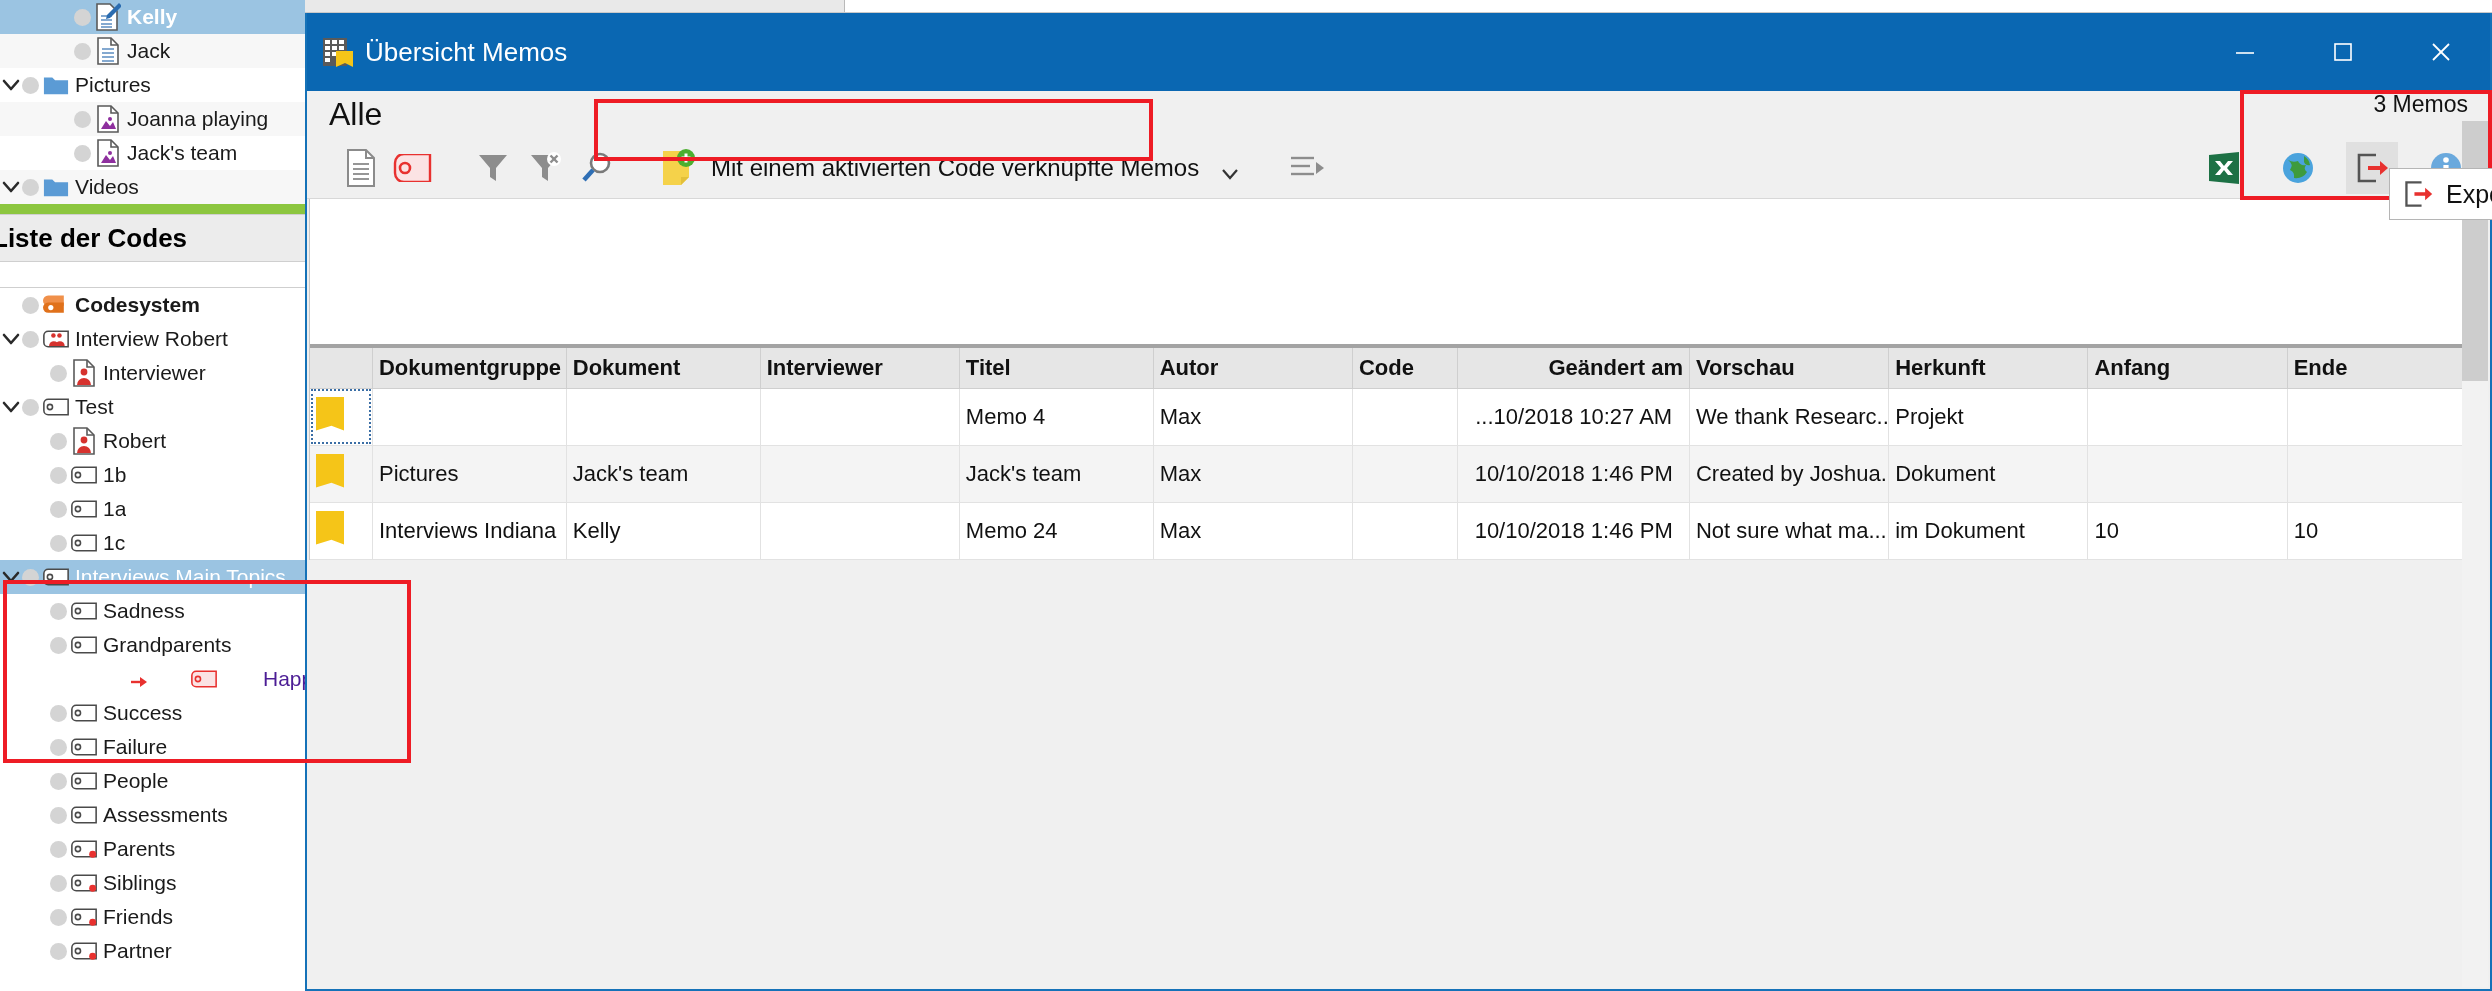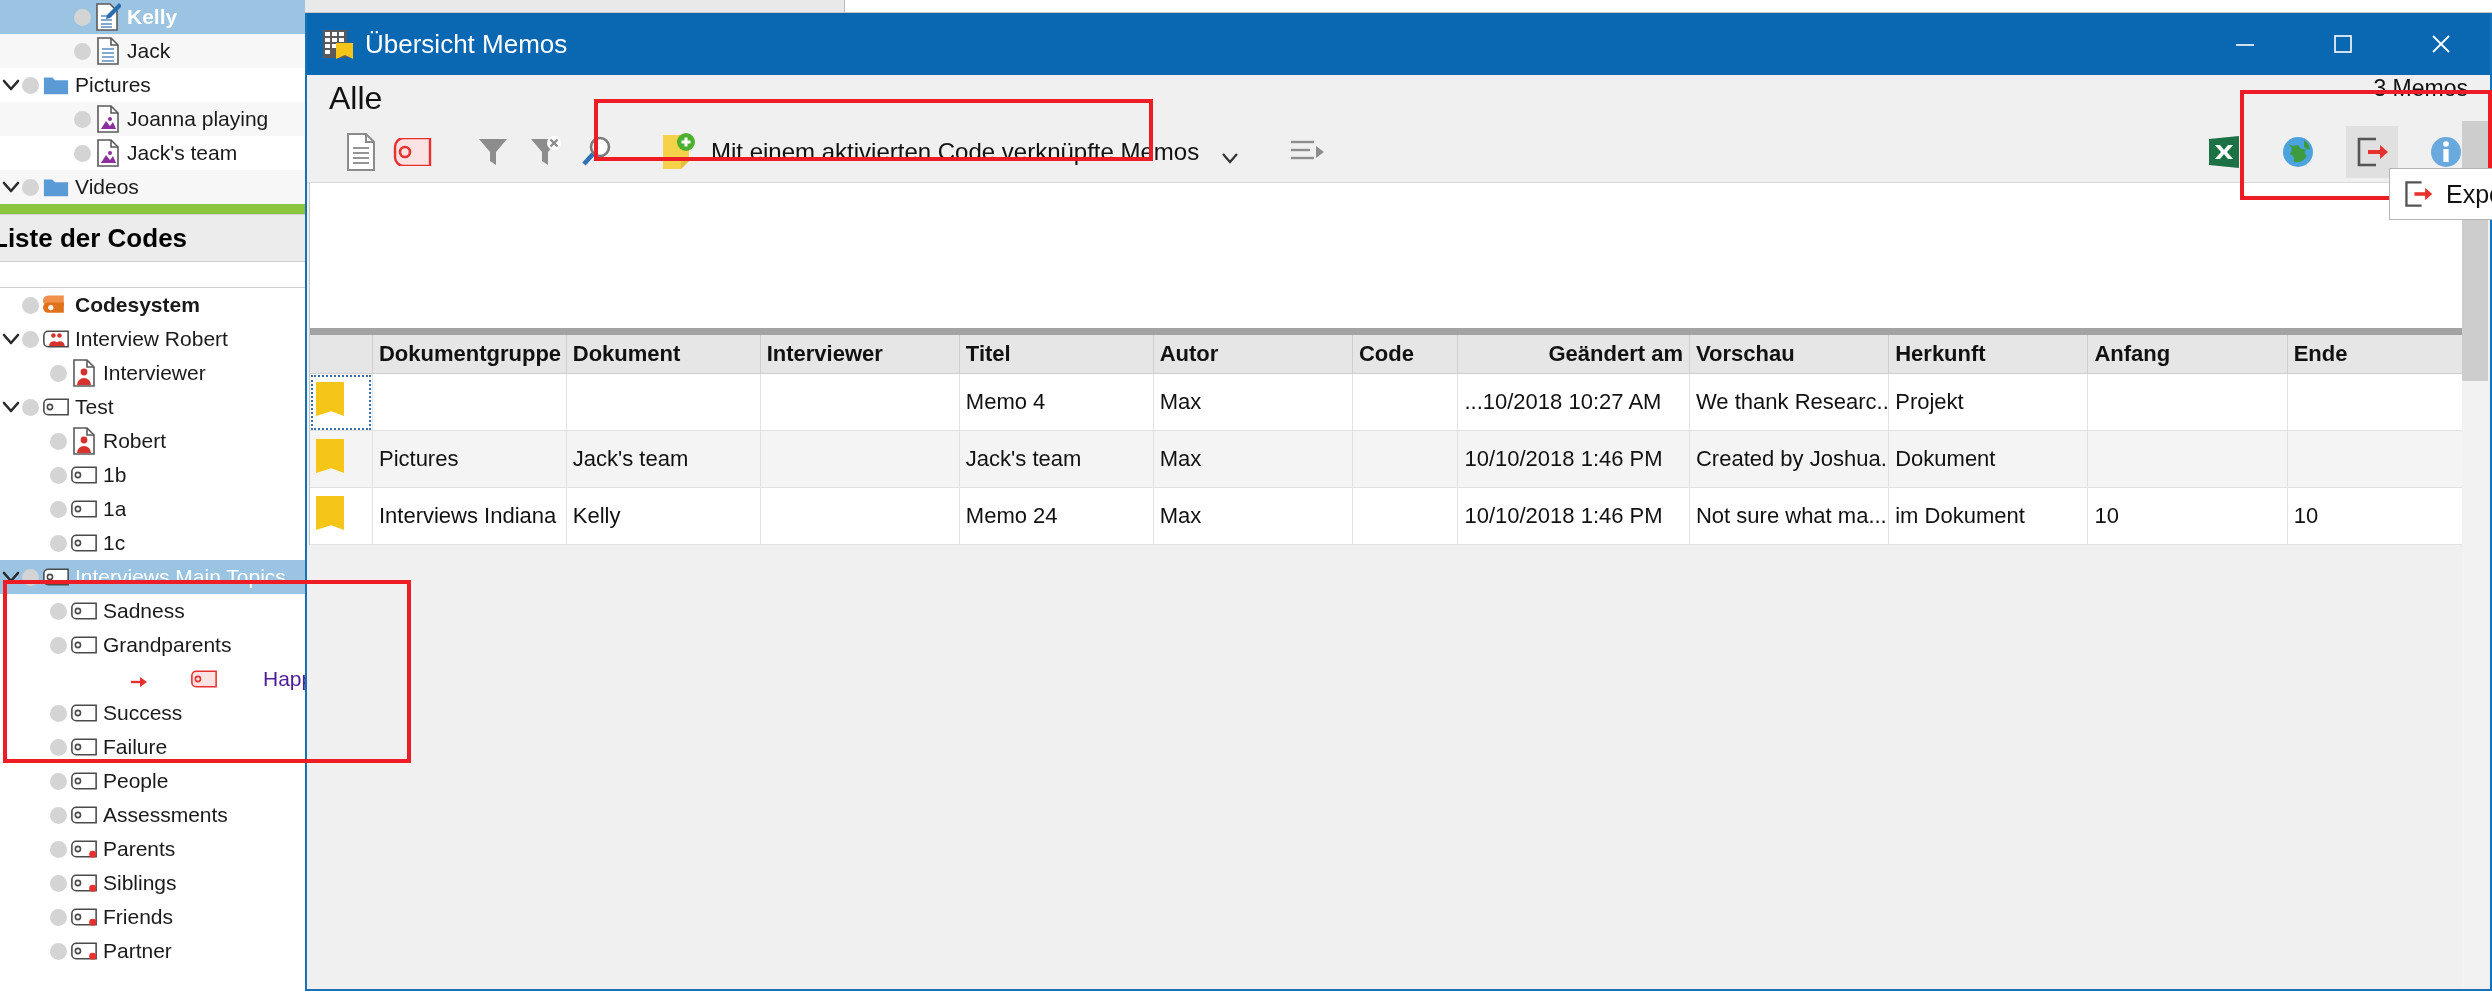--- a/index.html
+++ b/index.html
@@ -79,21 +79,21 @@
   
   #memowin {
     position: absolute;
     left: 305px; top: 13px;
     width: 2187px; height: 978px;
     background: #f0f0f0;
     border: 2px solid #1572b8;
     border-top: none;
   }
   #titlebar {
-    height: 62px;
+    height: 78px;
     background: #0a67b2;
     display: flex; align-items: center;
     color: #ffffff;
   }
   #titlebar .t-ico { width: 34px; height: 34px; margin-left: 14px; margin-right: 10px; }
   #titlebar .t-text { font-size: 26px; }
   .winbtns { margin-left: auto; display: flex; height: 62px; }
   .winbtn {
     width: 98px; height: 62px;
     display: flex; align-items: center; justify-content: center;
@@ -188,35 +188,35 @@
     table-layout: fixed;
   }
   table.memos th {
     background: #e6e6e6;
     font-weight: bold;
     text-align: left;
     height: 42px;
     padding: 0 6px;
     border-right: 1px solid #cfcfcf;
     border-bottom: 1px solid #cfcfcf;
-    border-top: 7px solid #a3a3a3;
+    border-top: 4px solid #a3a3a3;
     white-space: nowrap;
     overflow: hidden;
   }
   table.memos th.num { text-align: right; }
   table.memos td {
     height: 40px;
     padding: 8px 6px;
     border-right: 1px solid #e2e2e2;
     border-bottom: 1px solid #e2e2e2;
     white-space: nowrap;
     overflow: hidden;
     vertical-align: middle;
   }
-  table.memos td.num { text-align: left; }
+  table.memos td.num { text-align: center; }
   table.memos tr.odd td { background: #f4f4f4; }
   .memoflag {
     width: 28px; height: 34px;
     background: #f5c518;
     display: inline-block;
     clip-path: polygon(0 0, 100% 0, 100% 100%, 55% 86%, 0 100%);
   }
   td.flagcell { text-align: left; padding-left: 10px; }
   td.flagcell.focused { outline: 2px dotted #3b6ea5; outline-offset: -3px; }
 

